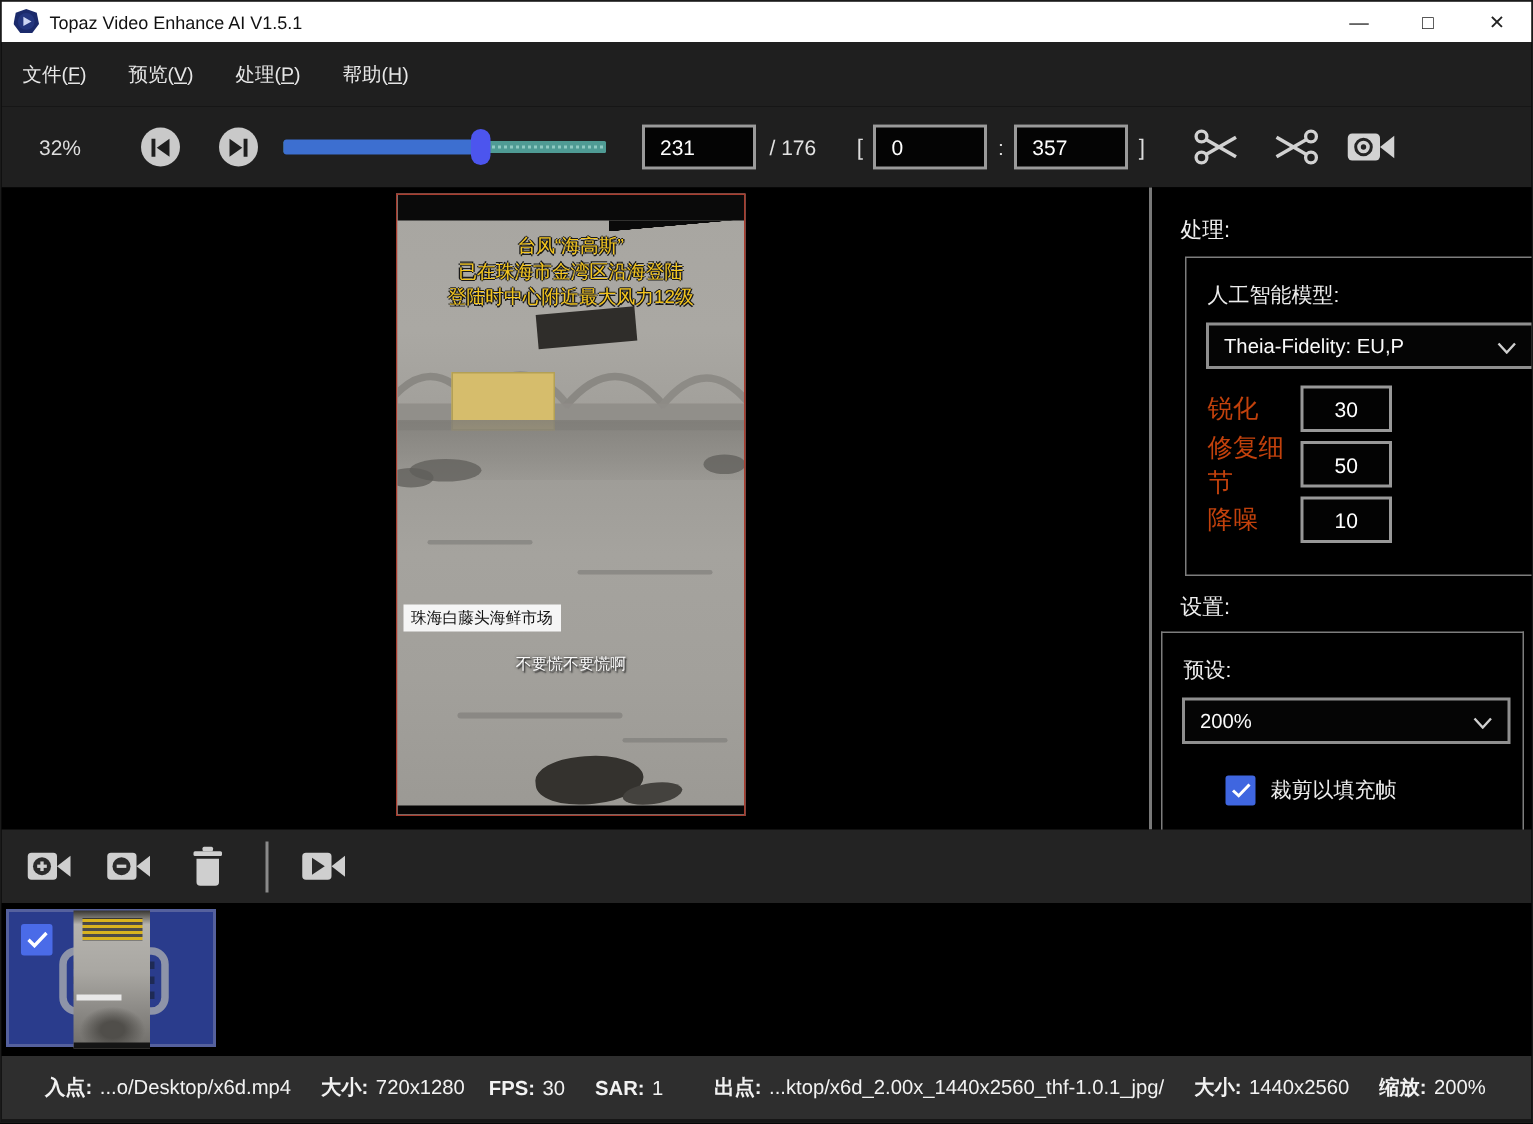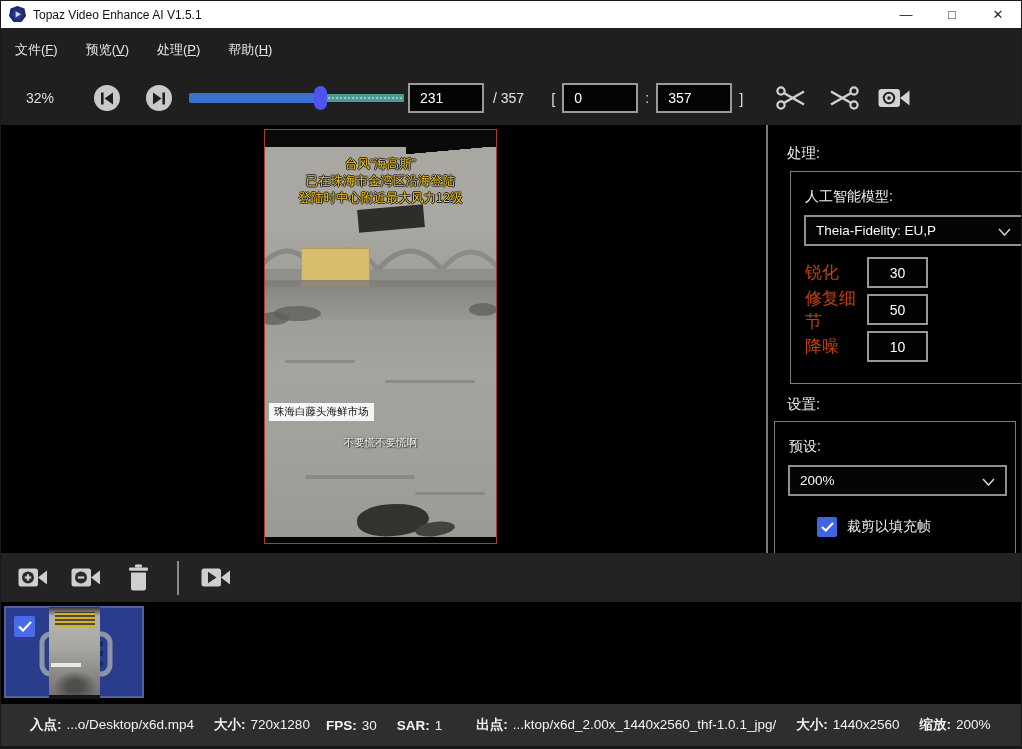--- a/index.html
+++ b/index.html
@@ -23,21 +23,21 @@
   .zoom-level { margin-left:25px; width:40px; font-size:14px; color:#dedede; }
   .circle-btn { width:26px; height:26px; border-radius:50%; background:#c9c9c9; display:flex; align-items:center; justify-content:center; }
   .circle-btn.skip-start { margin-left:28px; }
   .circle-btn.skip-end { margin-left:26px; }
   .slider { position:relative; margin-left:17px; width:215px; height:24px; }
   .slider .track { position:absolute; top:8px; left:0; width:100%; height:8px; background:#4f9b94; border-radius:1px; }
   .slider .track-dots { position:absolute; top:11px; left:61%; width:38%; height:2px; background:repeating-linear-gradient(90deg,#8ecac2 0 2px,transparent 2px 4px); }
   .slider .fill { position:absolute; top:7px; left:0; width:137px; height:10px; background:#3d6fd0; border-radius:2px; }
   .slider .thumb { position:absolute; top:0; left:125px; width:13px; height:24px; background:#4c55ee; border-radius:7px; }
   .num-box { height:30px; background:#040404; border:2px solid #9a9a9a; color:#fff; font-size:14px; font-family:"Liberation Sans","DejaVu Sans",sans-serif; padding-left:10px; outline:none; }
-  .frame-input { margin-left:4px; width:76px; }
+  .frame-input { margin-left:24px; width:76px; }
   .frame-total { margin-left:9px; font-size:14px; color:#e3e3e3; }
   .bracket { font-size:15px; color:#dcdcdc; }
   .br-open { margin-left:27px; }
   .trim-input { margin-left:7px; width:76px; }
   .colon { margin-left:7px; font-size:14px; color:#dcdcdc; }
   .trim-end { margin-left:7px; }
   .br-close { margin-left:7px; }
   .tool-icon { display:flex; align-items:center; justify-content:center; }
   .scissors-a { margin-left:33px; }
   .scissors-b { margin-left:21px; }
@@ -163,21 +163,21 @@
     </div>
 
     <div class="slider">
       <div class="track"></div>
       <div class="track-dots"></div>
       <div class="fill"></div>
       <div class="thumb"></div>
     </div>
 
     <input class="num-box frame-input" value="231" style="">
-    <span class="frame-total">/ 357</span>
+    <span class="frame-total">/ 176</span>
 
     <span class="bracket br-open">[</span>
     <input class="num-box trim-input" value="0" style="">
     <span class="colon">:</span>
     <input class="num-box trim-input trim-end" value="357" style="">
     <span class="bracket br-close">]</span>
 
     <div class="tool-icon scissors-a">
       <svg width="31" height="26" viewBox="0 0 31 26">
         <circle cx="5" cy="6" r="3.6" stroke="#d2d2d2" stroke-width="2.2" fill="none"></circle>

